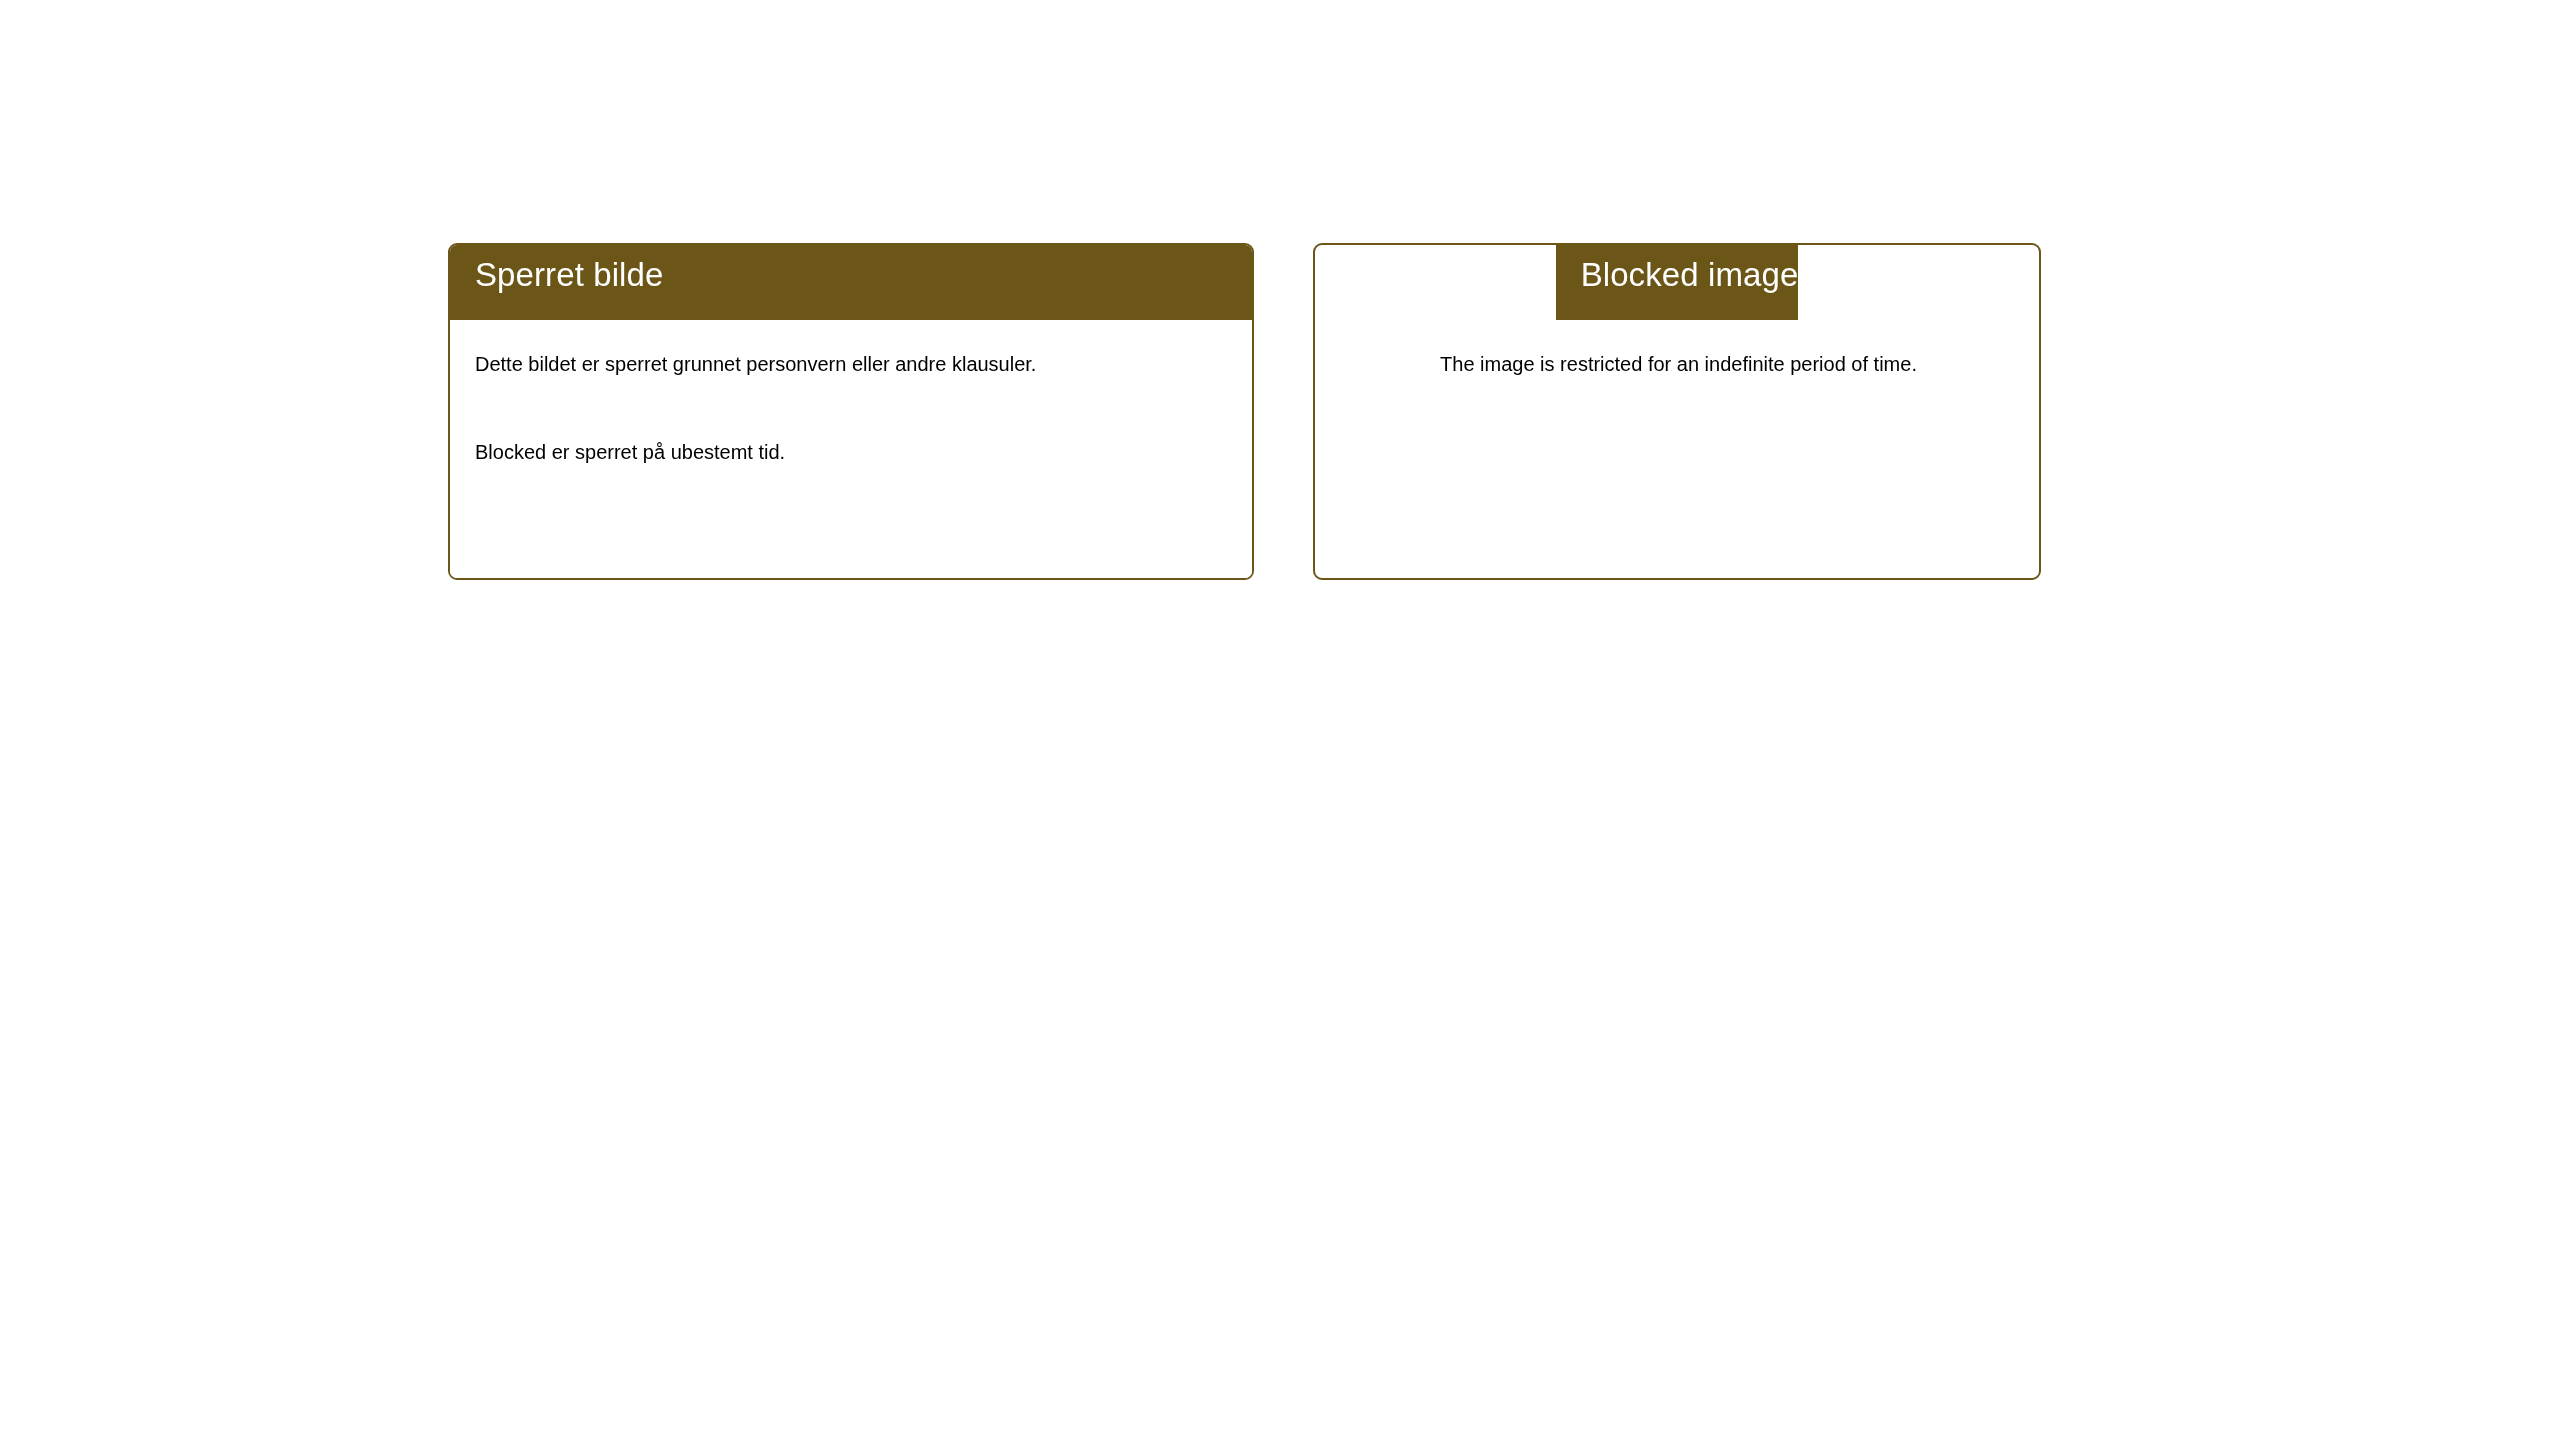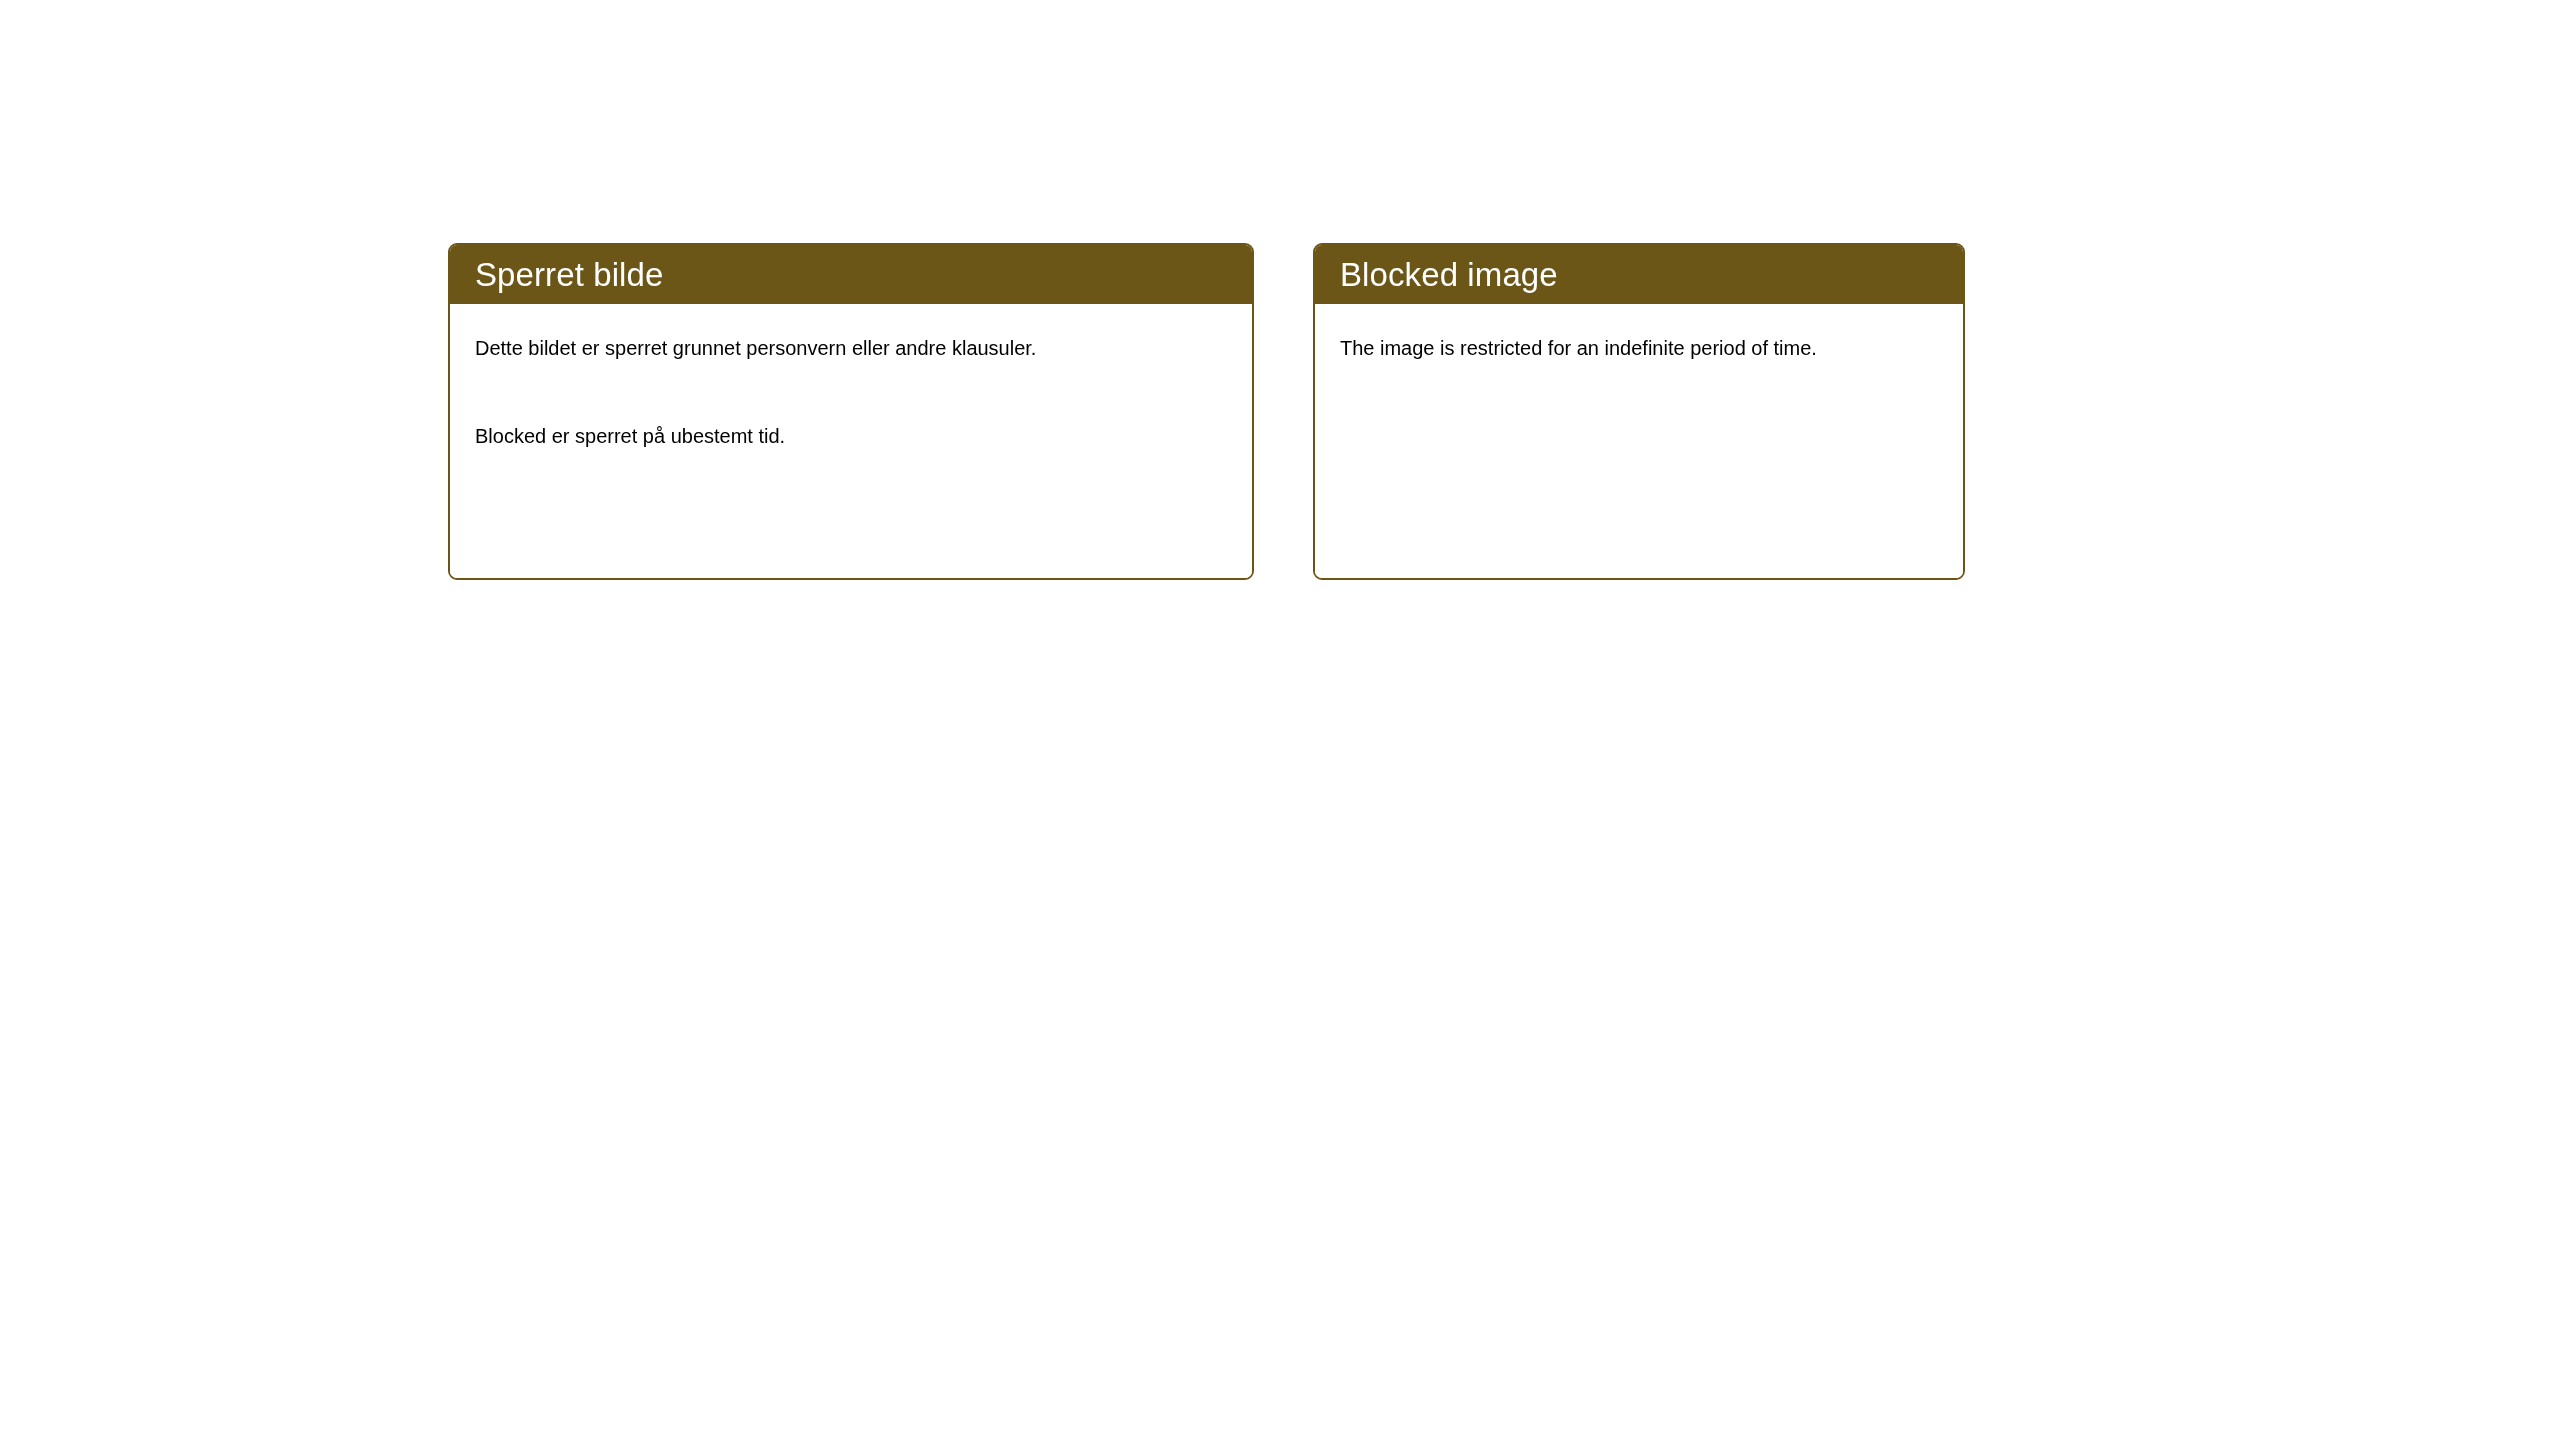--- a/index.html
+++ b/index.html
@@ -33,32 +33,33 @@
     height: 337px;
     box-sizing: border-box;
     display: flex;
     flex-direction: column;
     background: #ffffff;
     border-radius: 9px;
     border: 2px solid #6B5618;
     overflow: hidden;
   }
   .notice-card.card-en {
-    width: 652px;
+    width: 728px;
+    align-items: center;
   }
 
   .card-header {
     flex: 0 0 auto;
     height: 59px;
     background: #6B5618;
     color: #ffffff;
     font-size: 33px;
     line-height: 59px;
     font-weight: 400;
-    padding: 0 0 0 25px;
+    padding: 0 0 16px 25px;
     white-space: nowrap;
     letter-spacing: 0.1px;
   }
 
   .card-body {
     flex: 1 1 auto;
     background: #ffffff;
     padding: 22px 22px 0 25px;
     color: #000000;
     font-size: 20px;

